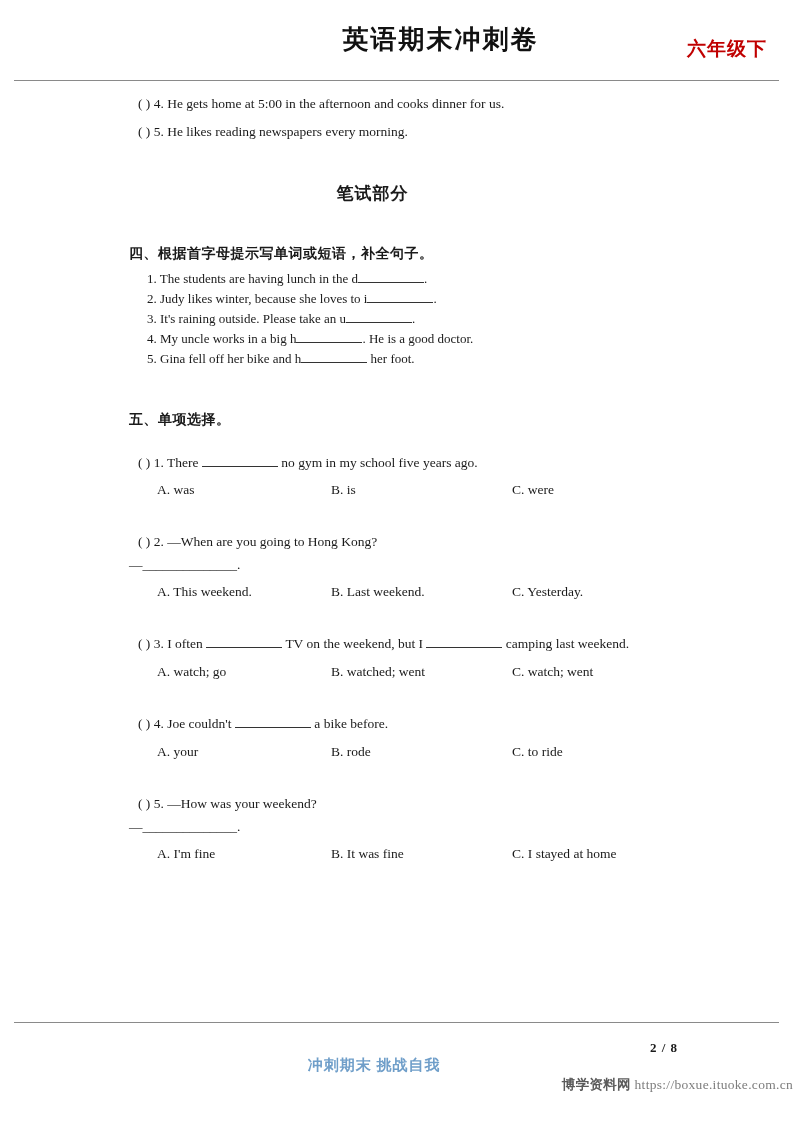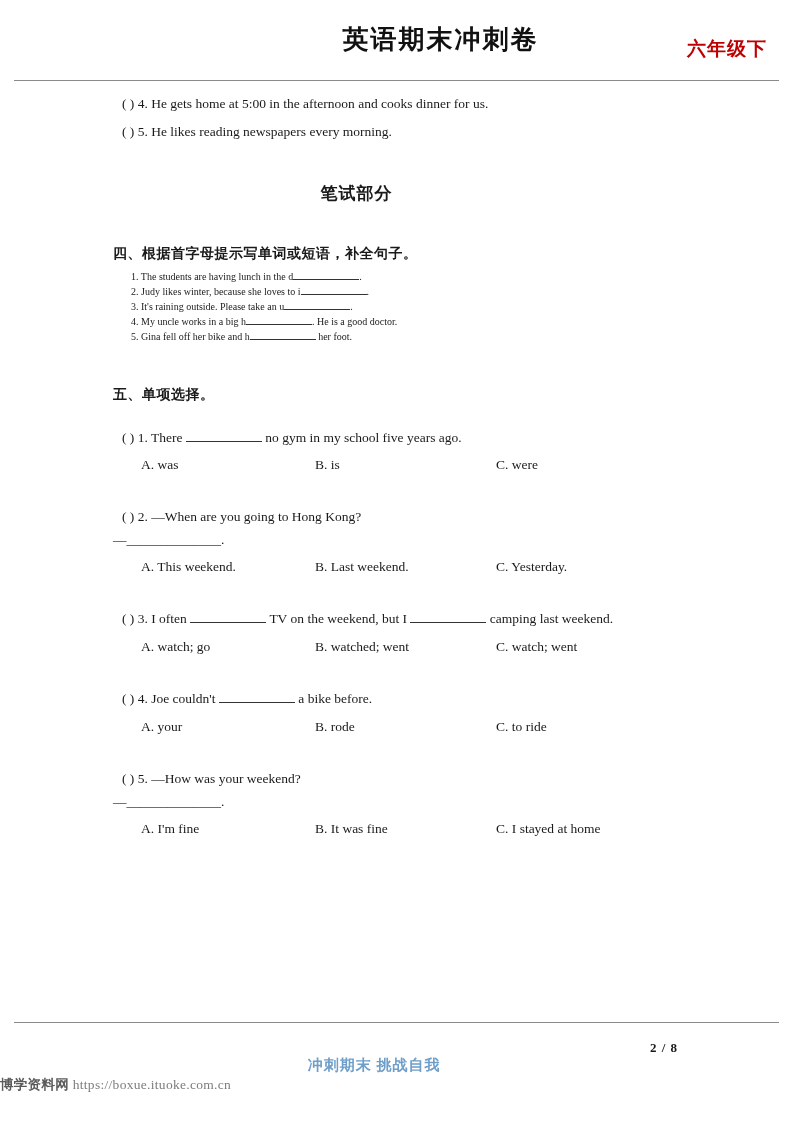--- a/index.html
+++ b/index.html
@@ -67,21 +67,21 @@
     left: 14px;
     width: 765px;
     height: 0;
     border-top: 1px solid #8a8a8a;
   }
 
   
   .content {
     position: absolute;
     top: 96px;
-    left: 0;
+    left: 16px;
     width: 713px;
   }
   .tf-item {
     margin-left: 122px;
     margin-bottom: 12px;
     font-size: 13.5px;
   }
   .paren {
     letter-spacing: 0;
   }
@@ -97,21 +97,21 @@
     margin-left: 113px;
     margin-top: 40px;
     margin-bottom: 8px;
     font-size: 14px;
     font-weight: bold;
     letter-spacing: 0.5px;
   }
   .q-item {
     margin-left: 131px;
     margin-top: 4px;
-    font-size: 10px;
+    font-size: 13px;
   }
   .blank {
     display: inline-block;
     border-bottom: 1px solid #333;
     vertical-align: baseline;
   }
   .blank-66 { width: 66px; }
   .blank-76 { width: 76px; }
 
   .mc-q {
@@ -156,21 +156,21 @@
     font-weight: bold;
     font-size: 15px;
     color: #6f9ec9;
     letter-spacing: 1px;
   }
   .watermark {
     position: absolute;
     top: 1076px;
     left: 0;
     width: 793px;
-    text-align: left;
+    text-align: right;
     font-size: 13.5px;
     color: #7d7d7d;
     letter-spacing: 0.3px;
   }
   .wm-cn { color: #5b5b5b; font-weight: bold; }
 </style>
 </head>
 <body>
 
 <div class="page">

